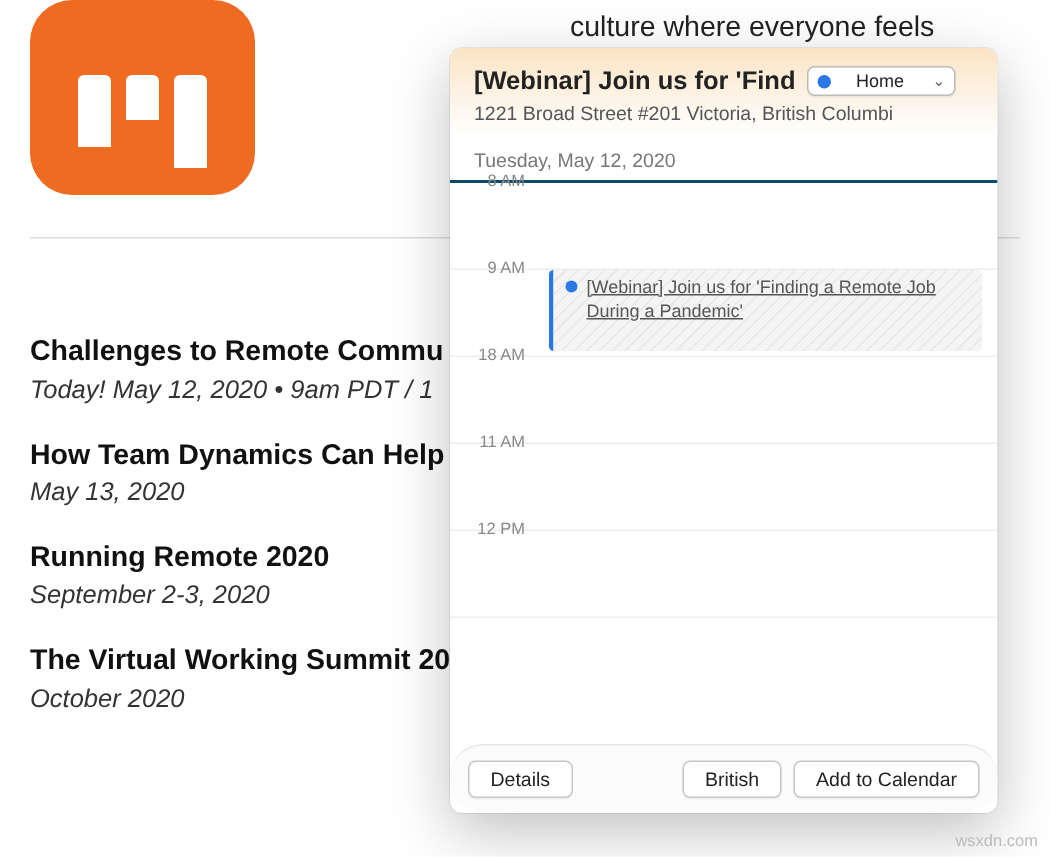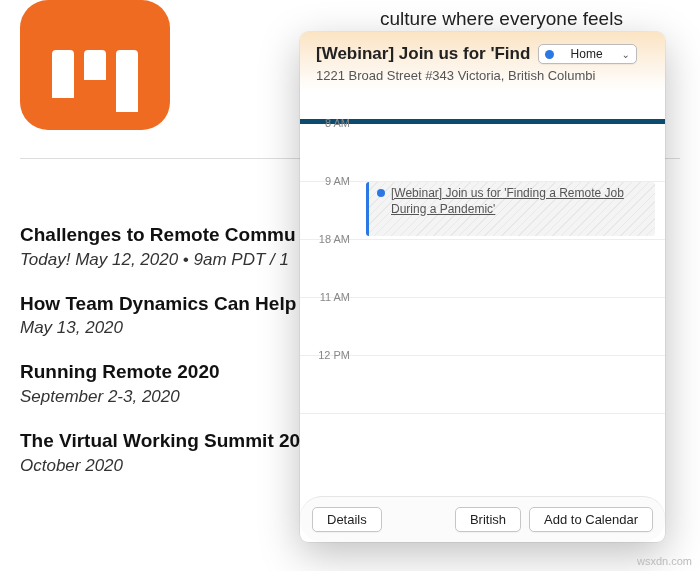--- a/index.html
+++ b/index.html
@@ -134,22 +134,21 @@
     overflow: hidden;
   }
   .pop-day {
     font-size: 13px;
     color: #777;
     padding: 8px 16px 6px;
   }
   .timeline {
     flex: 1;
     position: relative;
-    border-top: 5px solid #0c4a6e;
-    margin-top: 28px;
+    border-top: 2px solid #0c4a6e;
   }
   .hour-row {
     height: 58px;
     border-bottom: 1px solid #ededed;
     position: relative;
   }
   .hour-label {
     position: absolute;
     right: 302px;
     left: 0;
@@ -257,22 +256,23 @@
 <div class="popover">
   <div class="pop-header">
     <div class="pop-title-row">
       <div class="pop-title">[Webinar] Join us for 'Find</div>
       <div class="cal-select">
         <span class="cal-dot"></span>
         <span>Home</span>
         <span class="chev">⌄</span>
       </div>
     </div>
-    <div class="pop-addr">1221 Broad Street #343 Victoria, British Columbi</div>
-  </div>
+    <div class="pop-addr">1221 Broad Street #201 Victoria, British Columbi</div>
+  </div>
+  <div class="pop-day">Tuesday, May 12, 2020</div>
 
   <div class="timeline">
     <div class="hour-row">
         <div class="hour-label">8 AM</div>
       </div>
     <div class="hour-row">
         <div class="hour-label">9 AM</div>
       </div>
     <div class="hour-row">
         <div class="hour-label">18 AM</div>

